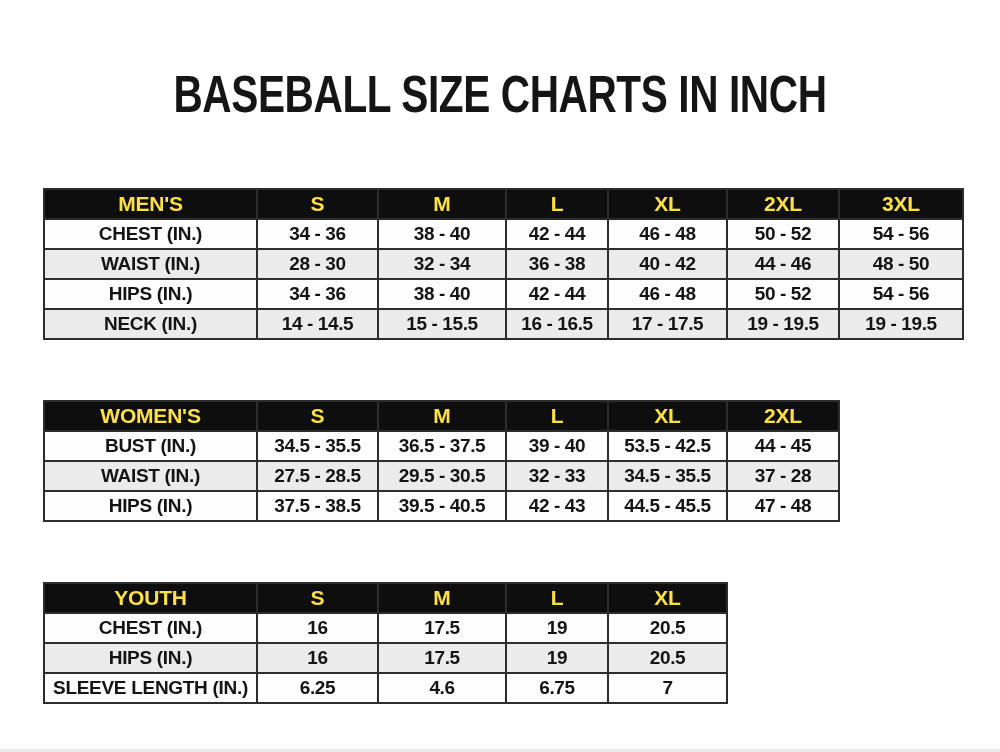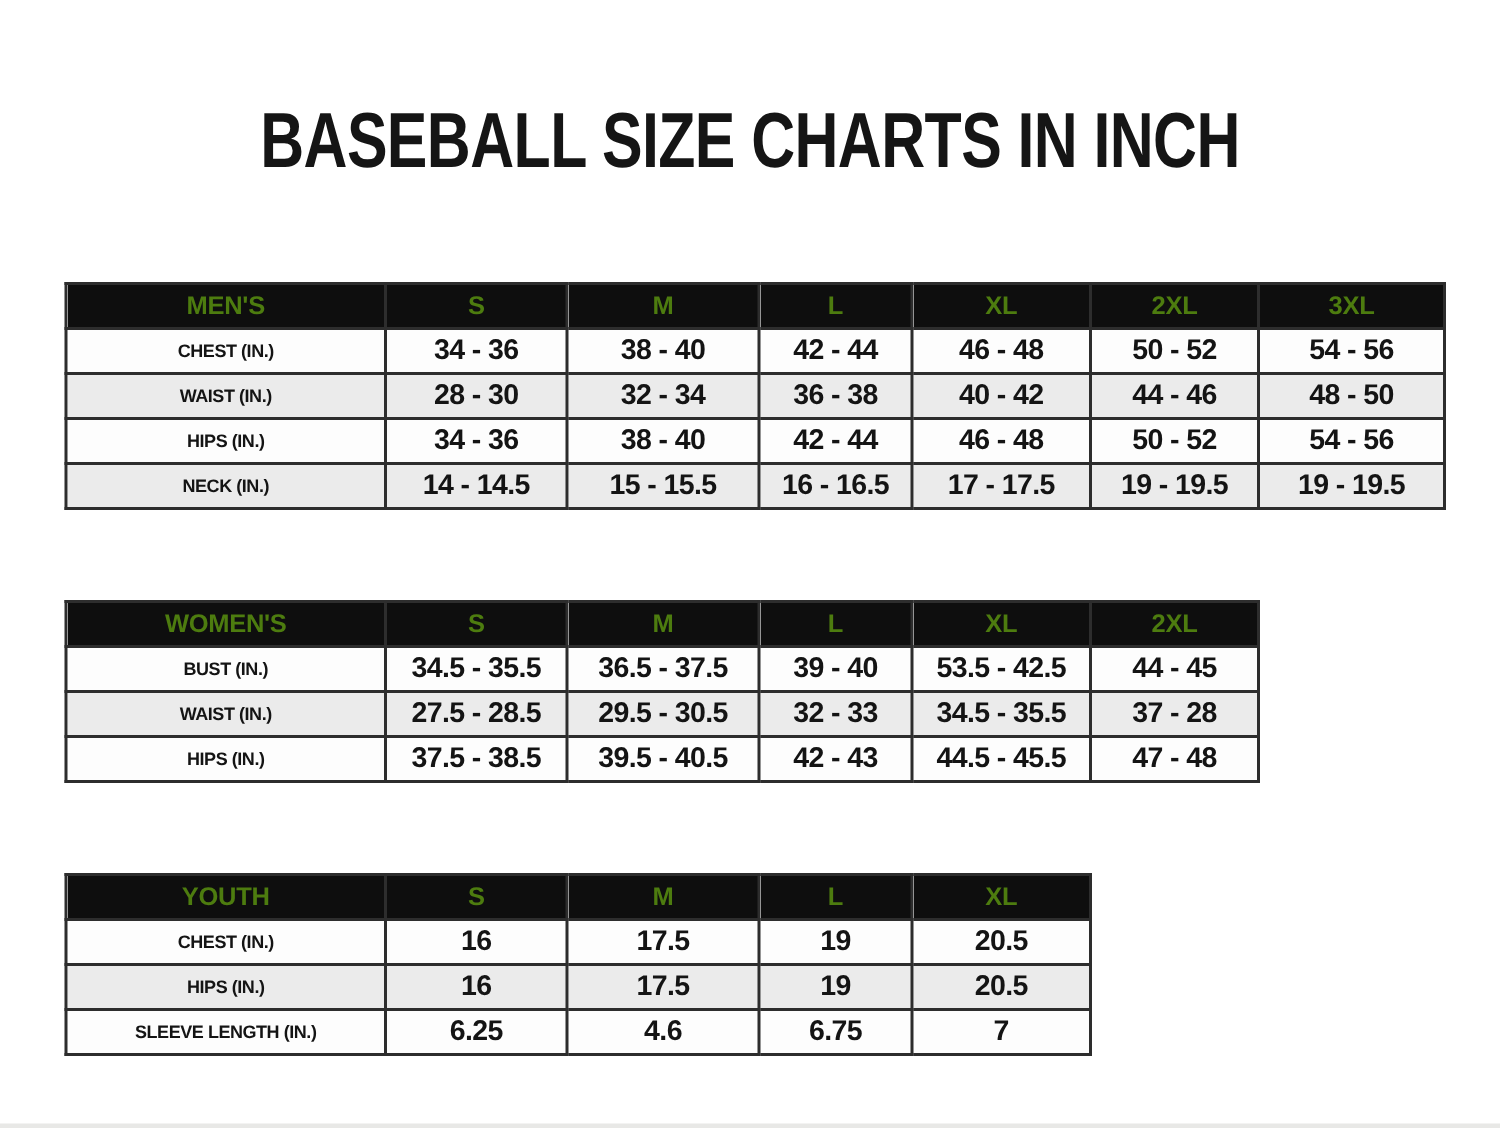--- a/index.html
+++ b/index.html
@@ -27,28 +27,28 @@
   #mens{top:188px;width:919px;}
   #womens{top:400px;width:795px;padding-left:12px;}
   #youth{top:582px;width:682px;}
   .chart th,.chart td{
     border:2px solid #2d2d2d;
     height:28px;line-height:28px;padding:0;
     text-align:center;vertical-align:middle;
     font-weight:bold;white-space:nowrap;overflow:hidden;
   }
   .chart th{
-    background:#0e0e0e;color:#4d7c0f;
-    font-size:17px;letter-spacing:-0.2px;
+    background:#0e0e0e;color:#fde047;
+    font-size:21px;letter-spacing:-0.2px;
   }
   .chart td{
     background:#fdfdfd;color:#141414;
     font-size:19px;letter-spacing:-0.4px;
   }
-  .chart td:first-child{font-size:12px;letter-spacing:-0.3px;}
+  .chart td:first-child{font-size:19px;letter-spacing:-0.3px;}
   .chart tbody tr:nth-child(even) td{background:#ebebeb;}
   .bottom-edge{
     position:absolute;left:0;bottom:0;width:1000px;height:3px;
     background:#e8e8e6;
   }
 </style>
 </head>
 <body>
 
 <div class="page">

